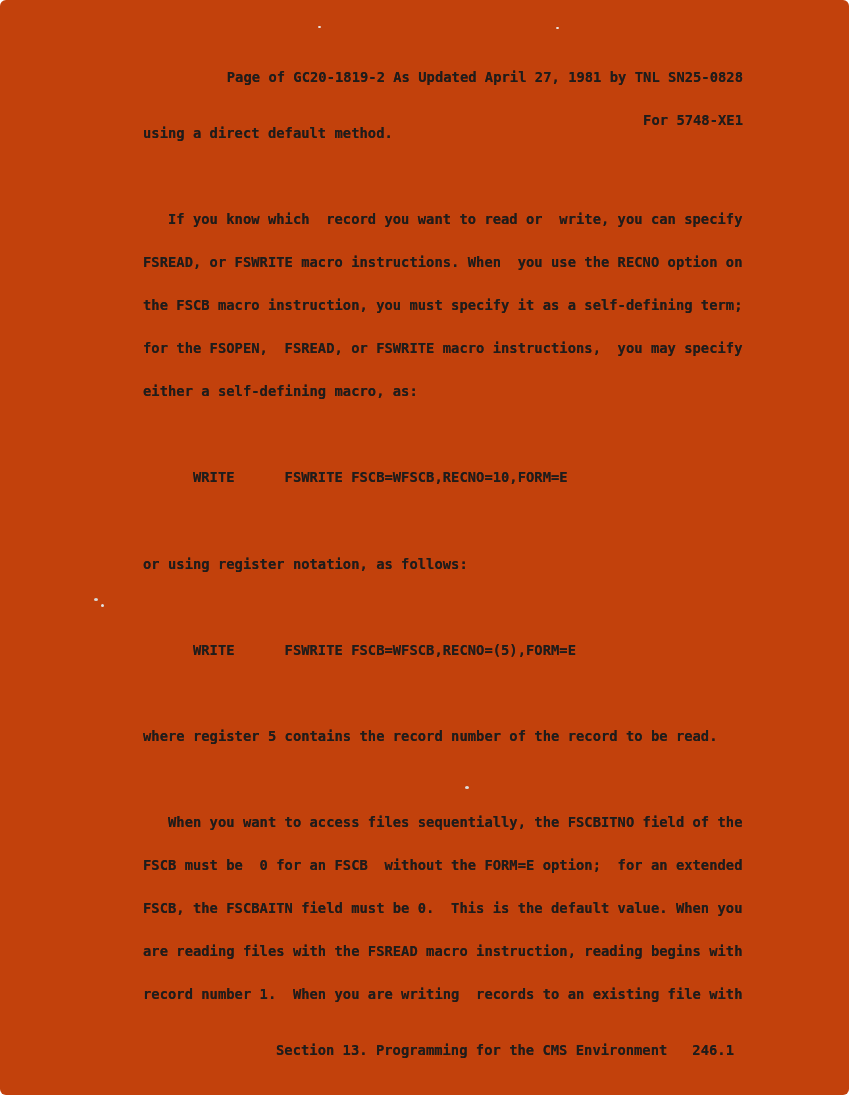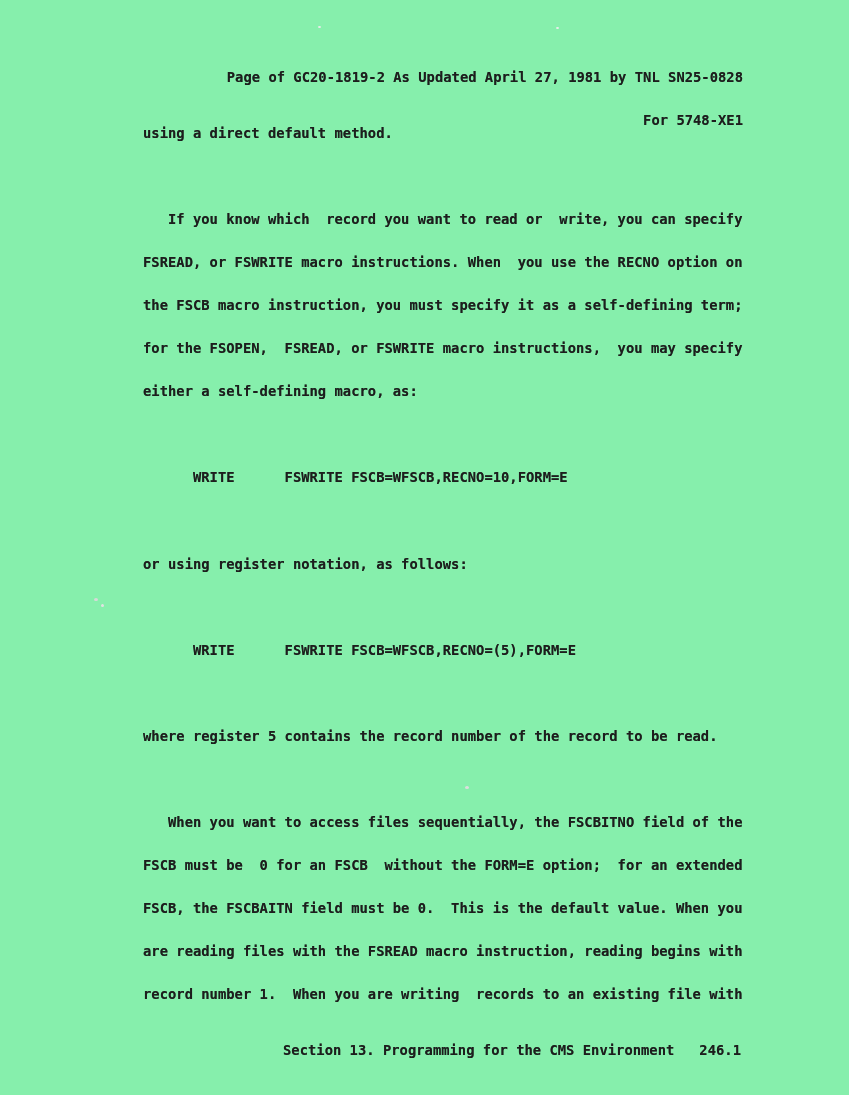--- a/index.html
+++ b/index.html
@@ -1,24 +1,25 @@
 <!DOCTYPE html>
 <html><head>
 <meta charset="utf-8">
 <style>
   html, body { margin: 0; padding: 0; background: #ffffff; }
   .page {
     position: relative;
     width: 849px;
     height: 1095px;
-    background: #86efac;
+    background: #c2410c;
     overflow: hidden;
     font-family: "DejaVu Sans Mono", "Liberation Mono", monospace;
     font-weight: bold;
     color: #1d1d1d;
+    border-radius: 6px;
   }
   .mono {
     font-size: 13.8px;
     line-height: 14.36px;
     white-space: pre;
     text-shadow: 0 0 0.45px rgba(0,0,0,0.5);
     letter-spacing: 0.02px;
   }
   .header {
     position: absolute;
@@ -30,21 +31,21 @@
   .header div { height: 14.36px; }
   .body-text {
     position: absolute;
     left: 143px;
     top: 97px;
     width: 640px;
   }
   .body-text div { height: 14.36px; }
   .footer {
     position: absolute;
-    left: 283px;
+    left: 276px;
     top: 1043px;
     display: flex;
   }
   .footer .gap { display: inline-block; width: 25px; }
   .speck {
     position: absolute;
     border-radius: 50%;
     pointer-events: none;
   }
   .speck-a { left: 94px;  top: 598px; width: 4px; height: 3px; background: #d9d9d9; }

